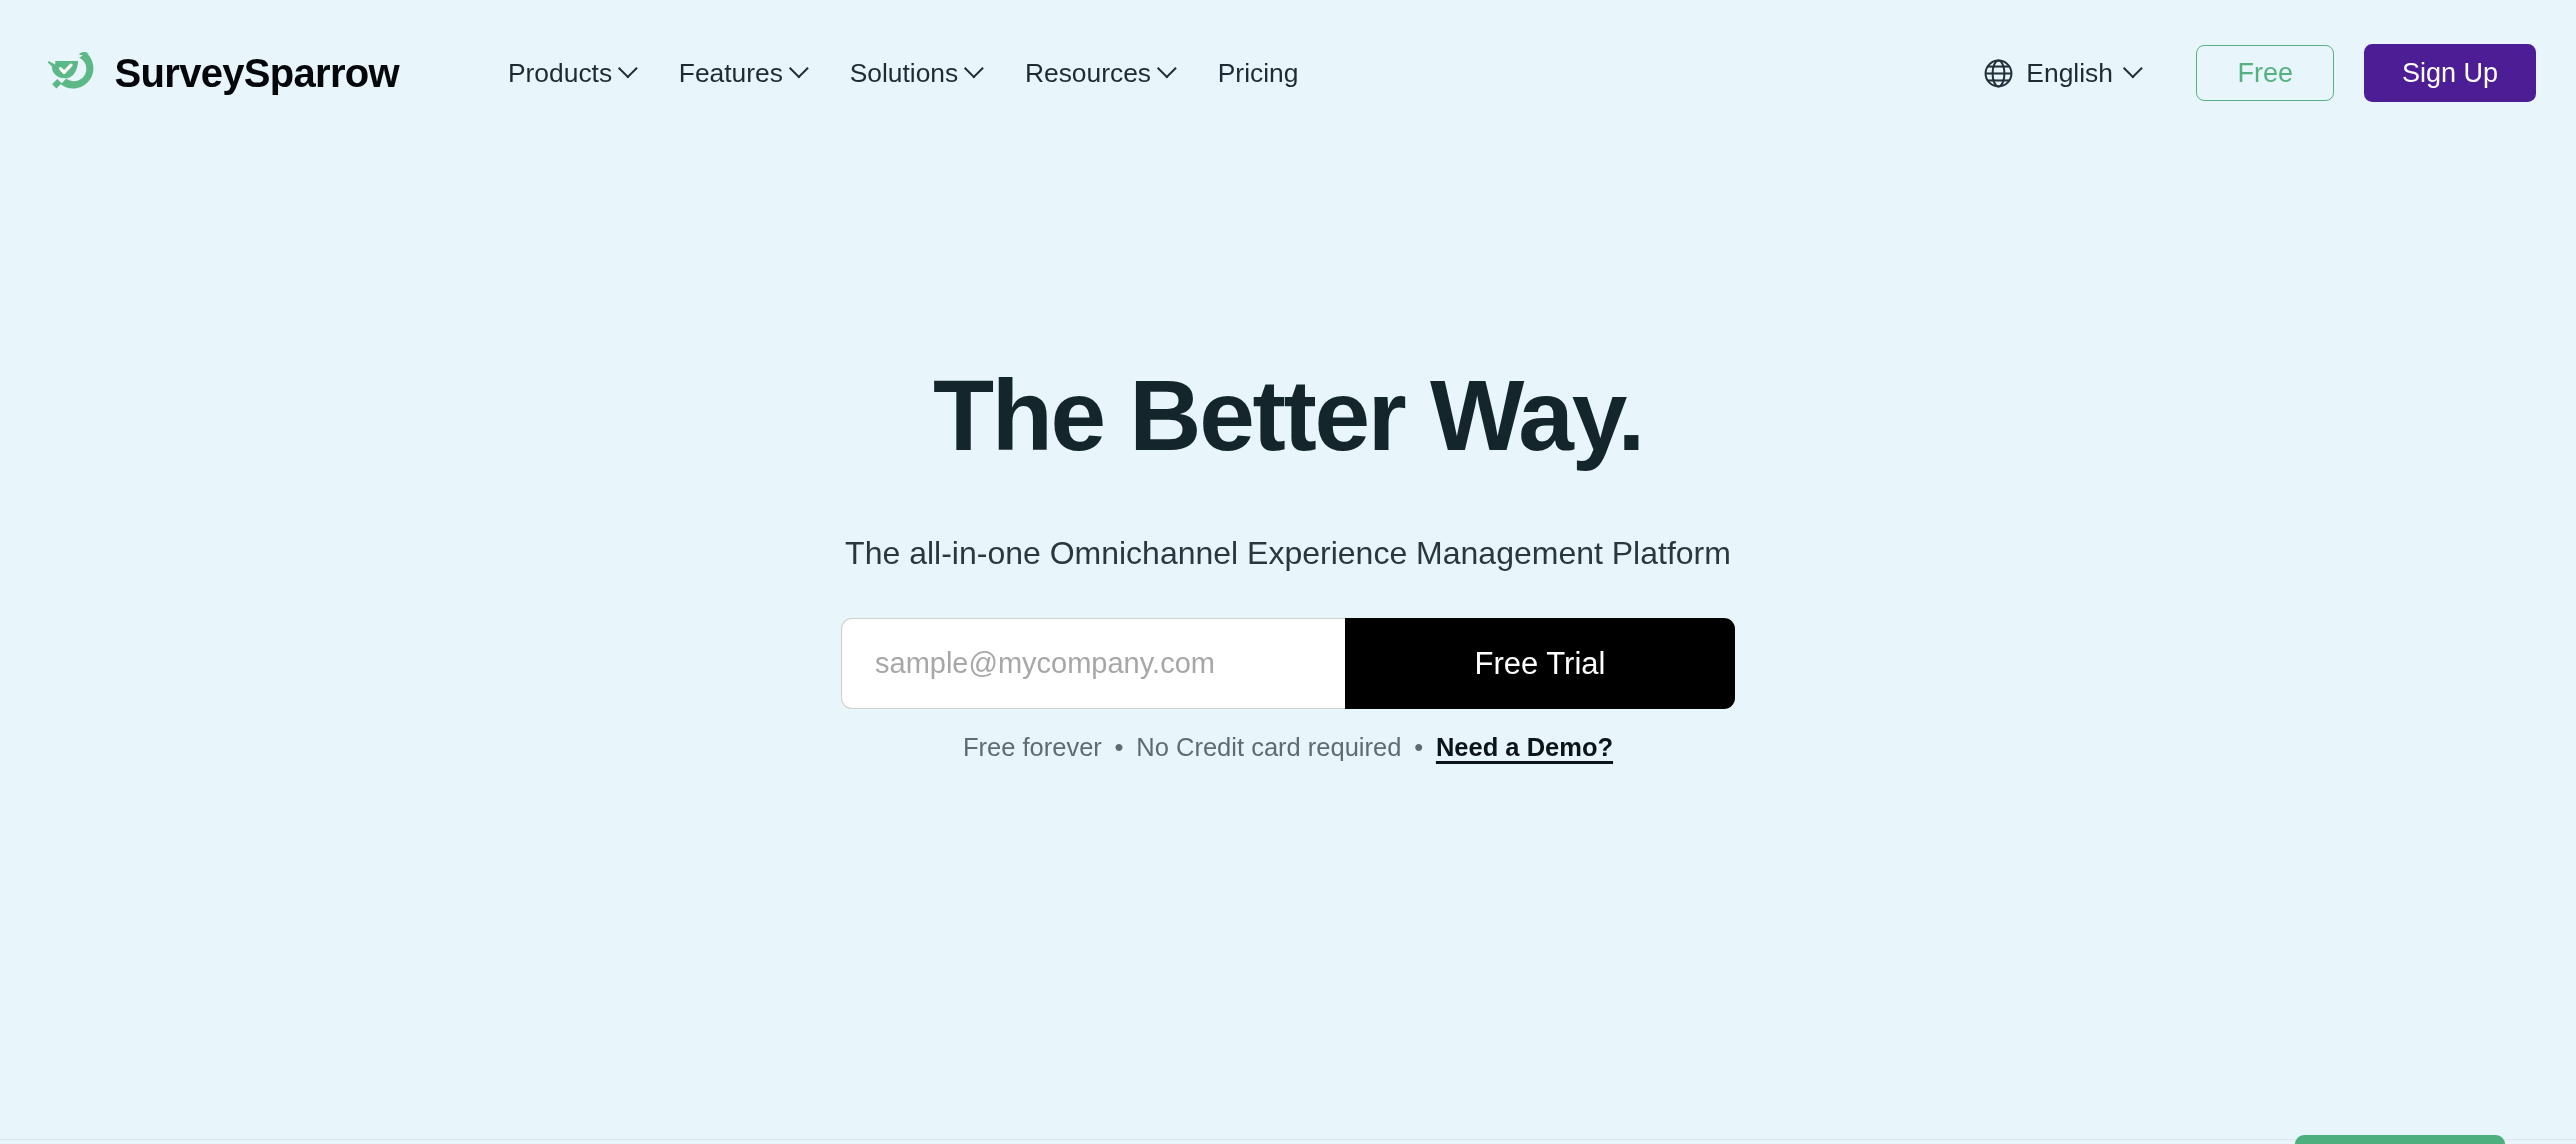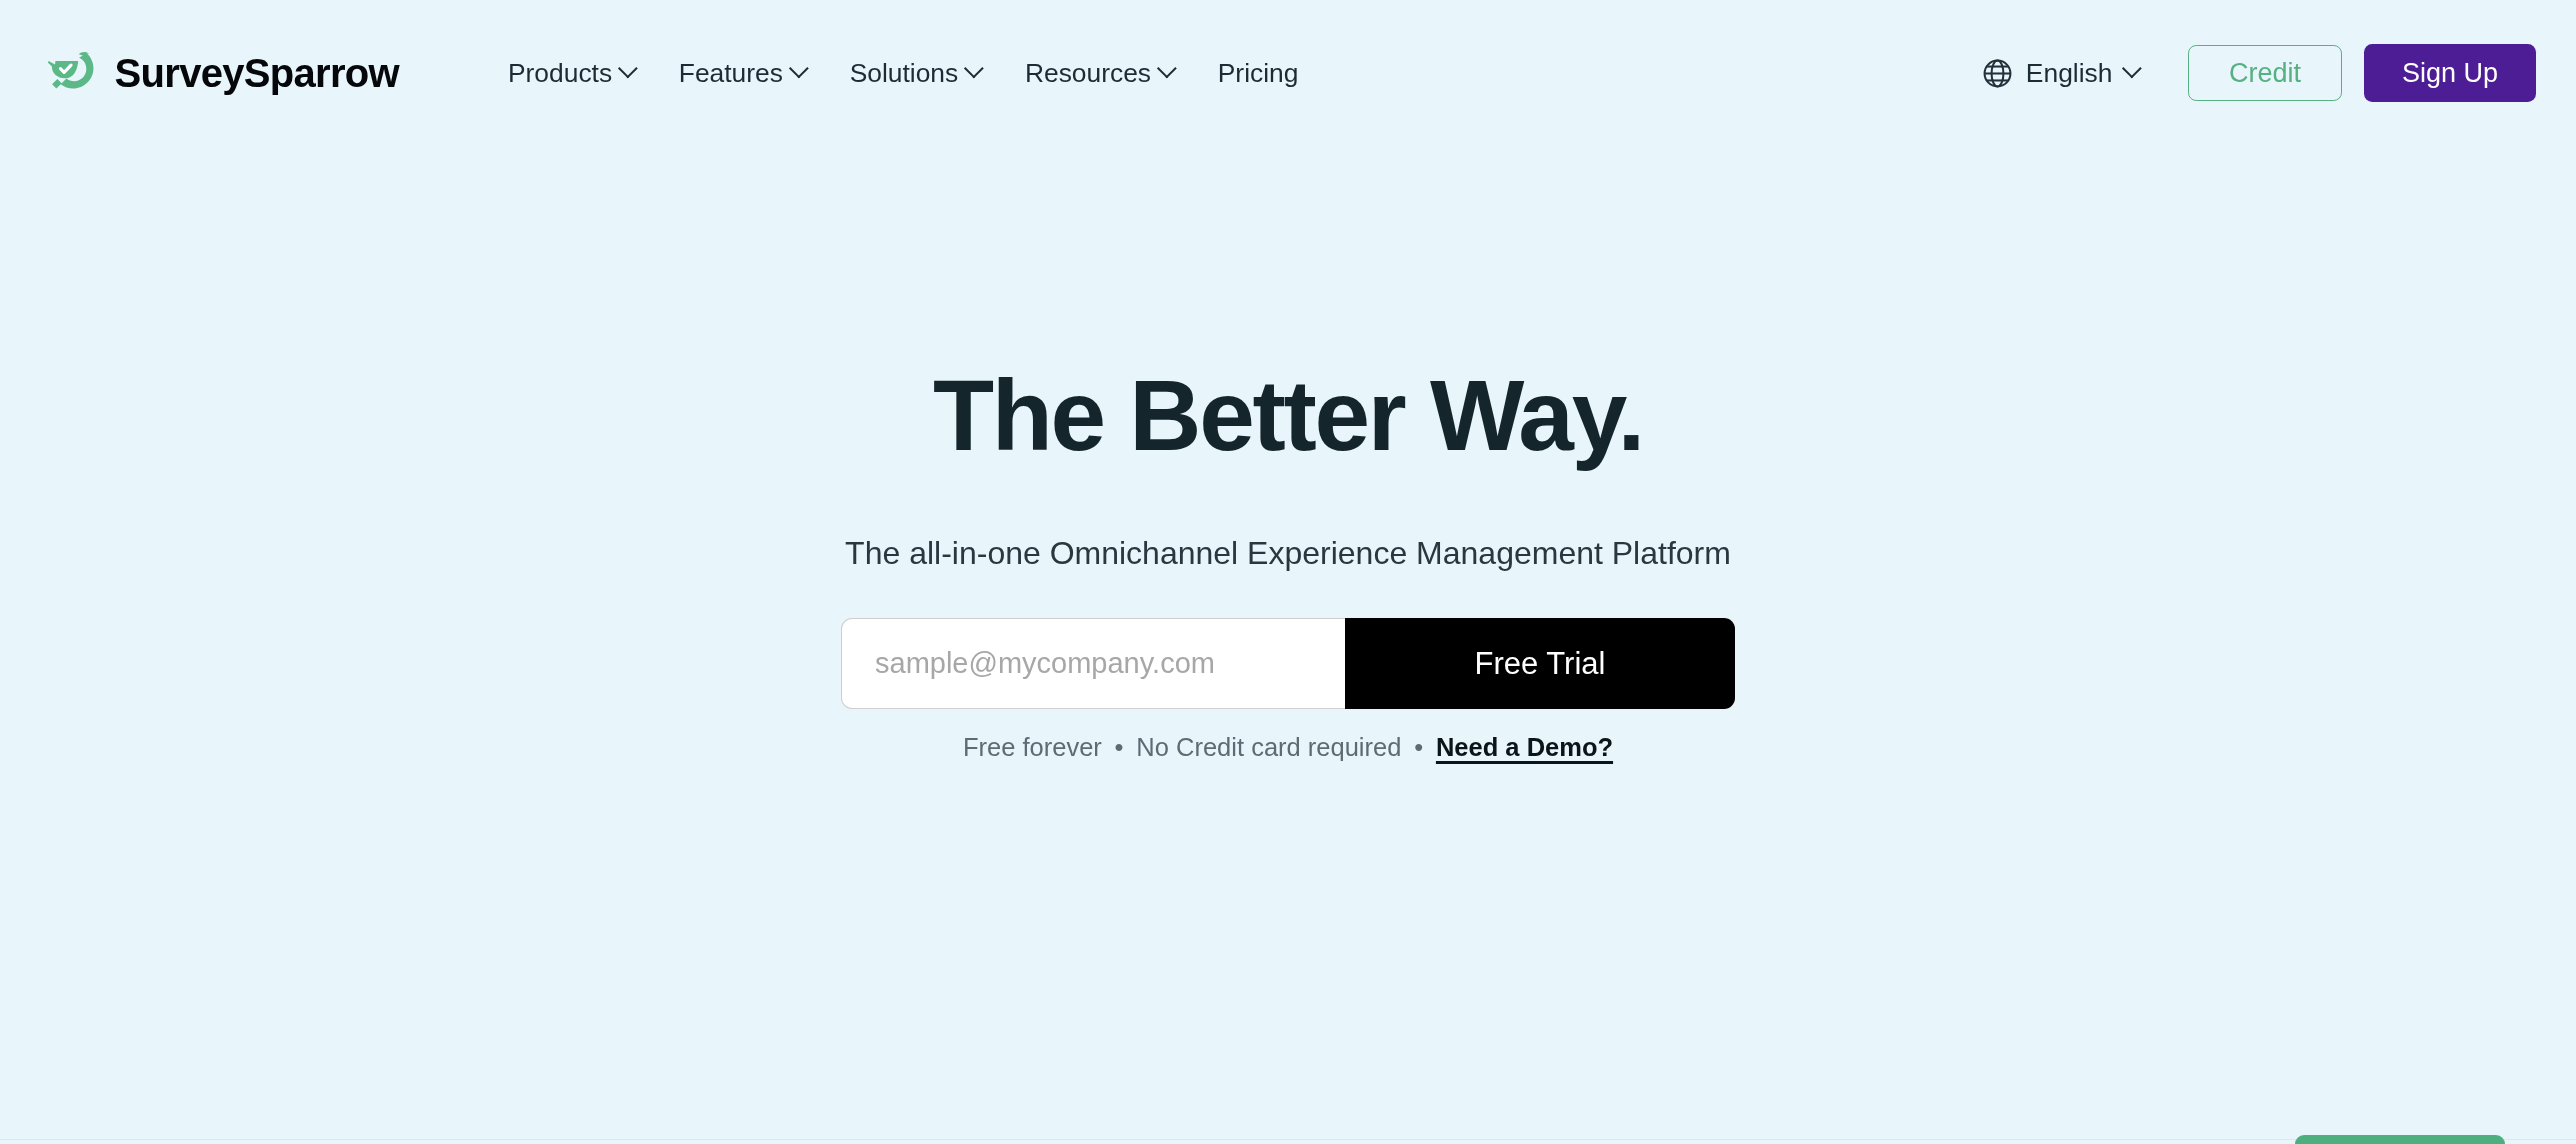--- a/index.html
+++ b/index.html
@@ -65,21 +65,21 @@
     height: 13.7px;
     border-right: 2.9px solid #1d2b33;
     border-bottom: 2.9px solid #1d2b33;
     transform: translateY(-4.6px) rotate(45deg);
   }
 
   .header-right {
     margin-left: auto;
     display: flex;
     align-items: center;
-    gap: 0;
+    gap: 8px;
   }
 
   .lang-switch {
     display: flex;
     align-items: center;
     gap: 12.8px;
     font-size: 26.4px;
     color: #1d2b33;
     padding: 9px 18px;
     cursor: pointer;
@@ -286,21 +286,21 @@
           <ellipse cx="12" cy="12" rx="4.6" ry="10" fill="none" stroke="#22313a" stroke-width="1.6"></ellipse>
           <line x1="2" y1="12" x2="22" y2="12" stroke="#22313a" stroke-width="1.6"></line>
           <line x1="3.6" y1="6.6" x2="20.4" y2="6.6" stroke="#22313a" stroke-width="1.6"></line>
           <line x1="3.6" y1="17.4" x2="20.4" y2="17.4" stroke="#22313a" stroke-width="1.6"></line>
         </svg>
       </span>
       <span>English</span>
       <i class="chev"></i>
     </div>
 
-    <button class="btn-login">Credit</button>
+    <button class="btn-login">Free</button>
     <button class="btn-signup">Sign Up</button>
   </div>
 </header>
 
 <main class="hero">
 
   <h1 class="hero-title">
     <span class="hl-line">The Better Way.</span>
   </h1>
 

